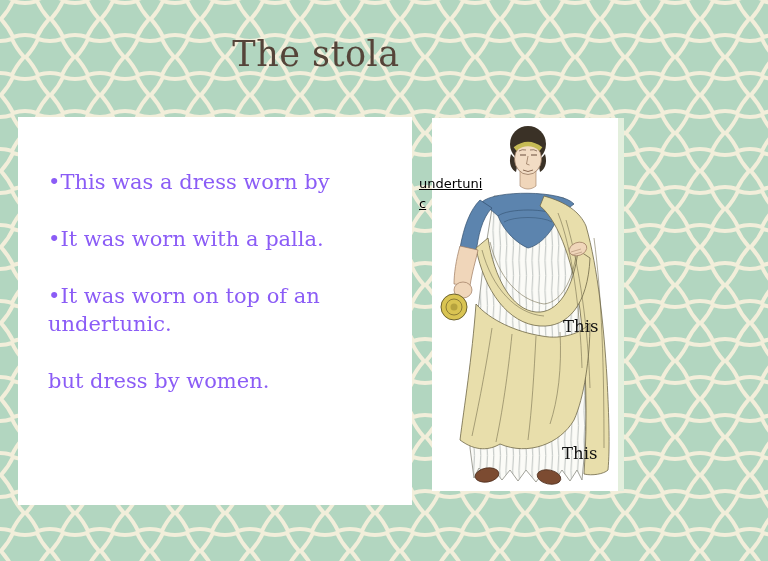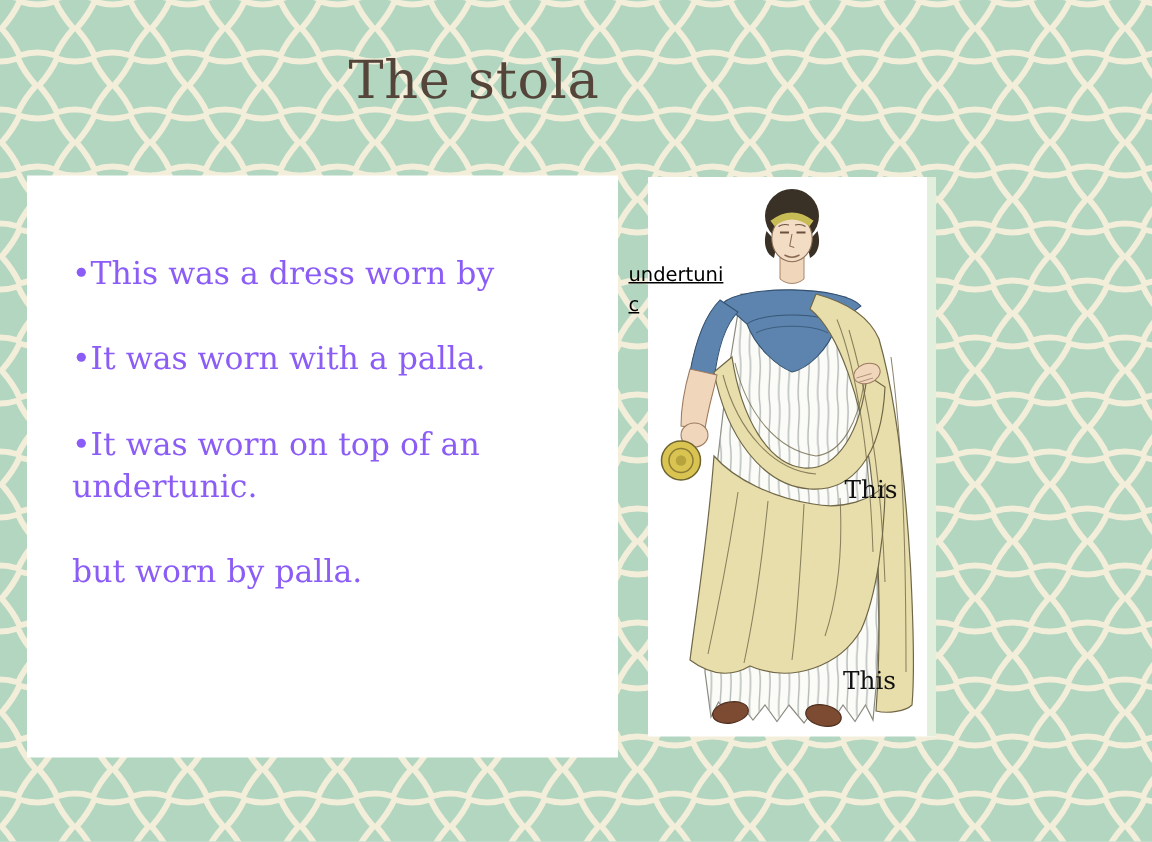--- a/index.html
+++ b/index.html
@@ -86,21 +86,21 @@
         <div class="bullet-line">•This was a dress worn by</div>
       </div>
       <div class="bullet">
         <div class="bullet-line">•It was worn with a palla.</div>
       </div>
       <div class="bullet">
         <div class="bullet-line">•It was worn on top of an</div>
         <div class="bullet-line">undertunic.</div>
       </div>
       <div class="bullet">
-        <div class="bullet-line">but worn by palla.</div>
+        <div class="bullet-line">but dress by women.</div>
       </div>
     </div>
   </div>
 
   <div id="image-card" class="card">
     <svg id="figure-svg" width="192" height="373" viewBox="0 0 192 373" xmlns="http://www.w3.org/2000/svg">
       <defs>
         <pattern id="pleats" width="6.5" height="60" patternUnits="userSpaceOnUse">
           <path d="M3,0 C4.5,10 1.5,20 3,30 C4.5,40 1.5,50 3,60" fill="none" stroke="#a9b0ae" stroke-width="0.9"></path>
         </pattern>

